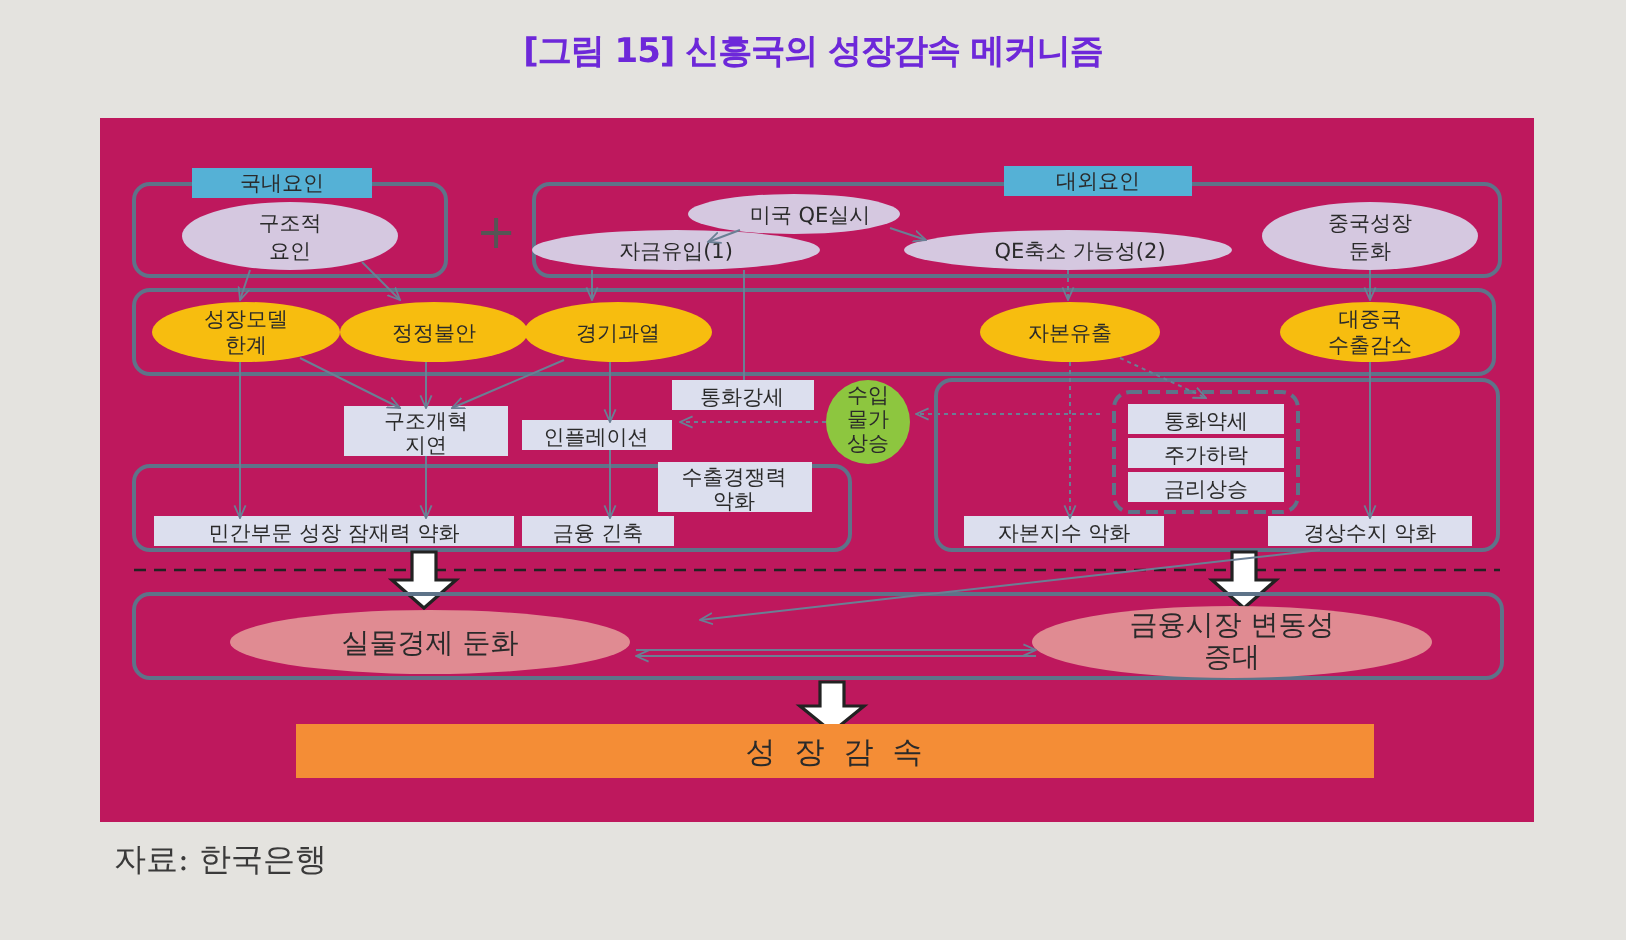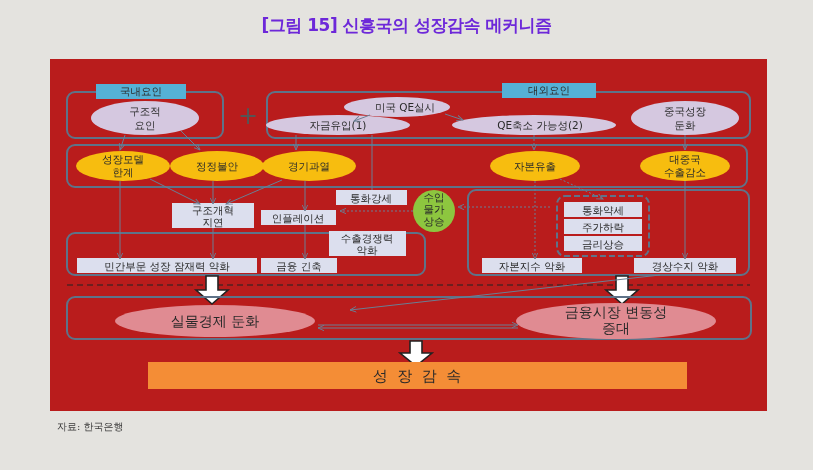--- a/index.html
+++ b/index.html
@@ -10,25 +10,25 @@
       position: relative;
       overflow: hidden;
     }
     .fig-title {
       position: absolute; left: 0; top: 14px; width: 813px;
       text-align: center; font-size: 17px; font-weight: bold; color: #6d28d9;
       letter-spacing: -0.5px;
     }
     .panel {
       position: absolute; left: 50px; top: 59px; width: 717px; height: 352px;
-      background: #b91c1c;
+      background: #be185d;
     }
     .source {
       position: absolute; left: 57px; top: 420px;
-      font-family: "DejaVu Serif", serif; font-size: 10px; color: #3a3a3a;
+      font-family: "DejaVu Serif", serif; font-size: 16px; color: #3a3a3a;
     }
     svg text { font-family: "DejaVu Sans", sans-serif; fill: #2a2a2a; }
     .t11 { font-size: 10.5px; }
     .big { font-size: 14px; }
   </style>
 </head>
 <body>
 
 <div class="fig-title">[그림 15] 신흥국의 성장감속 메커니즘</div>
 

